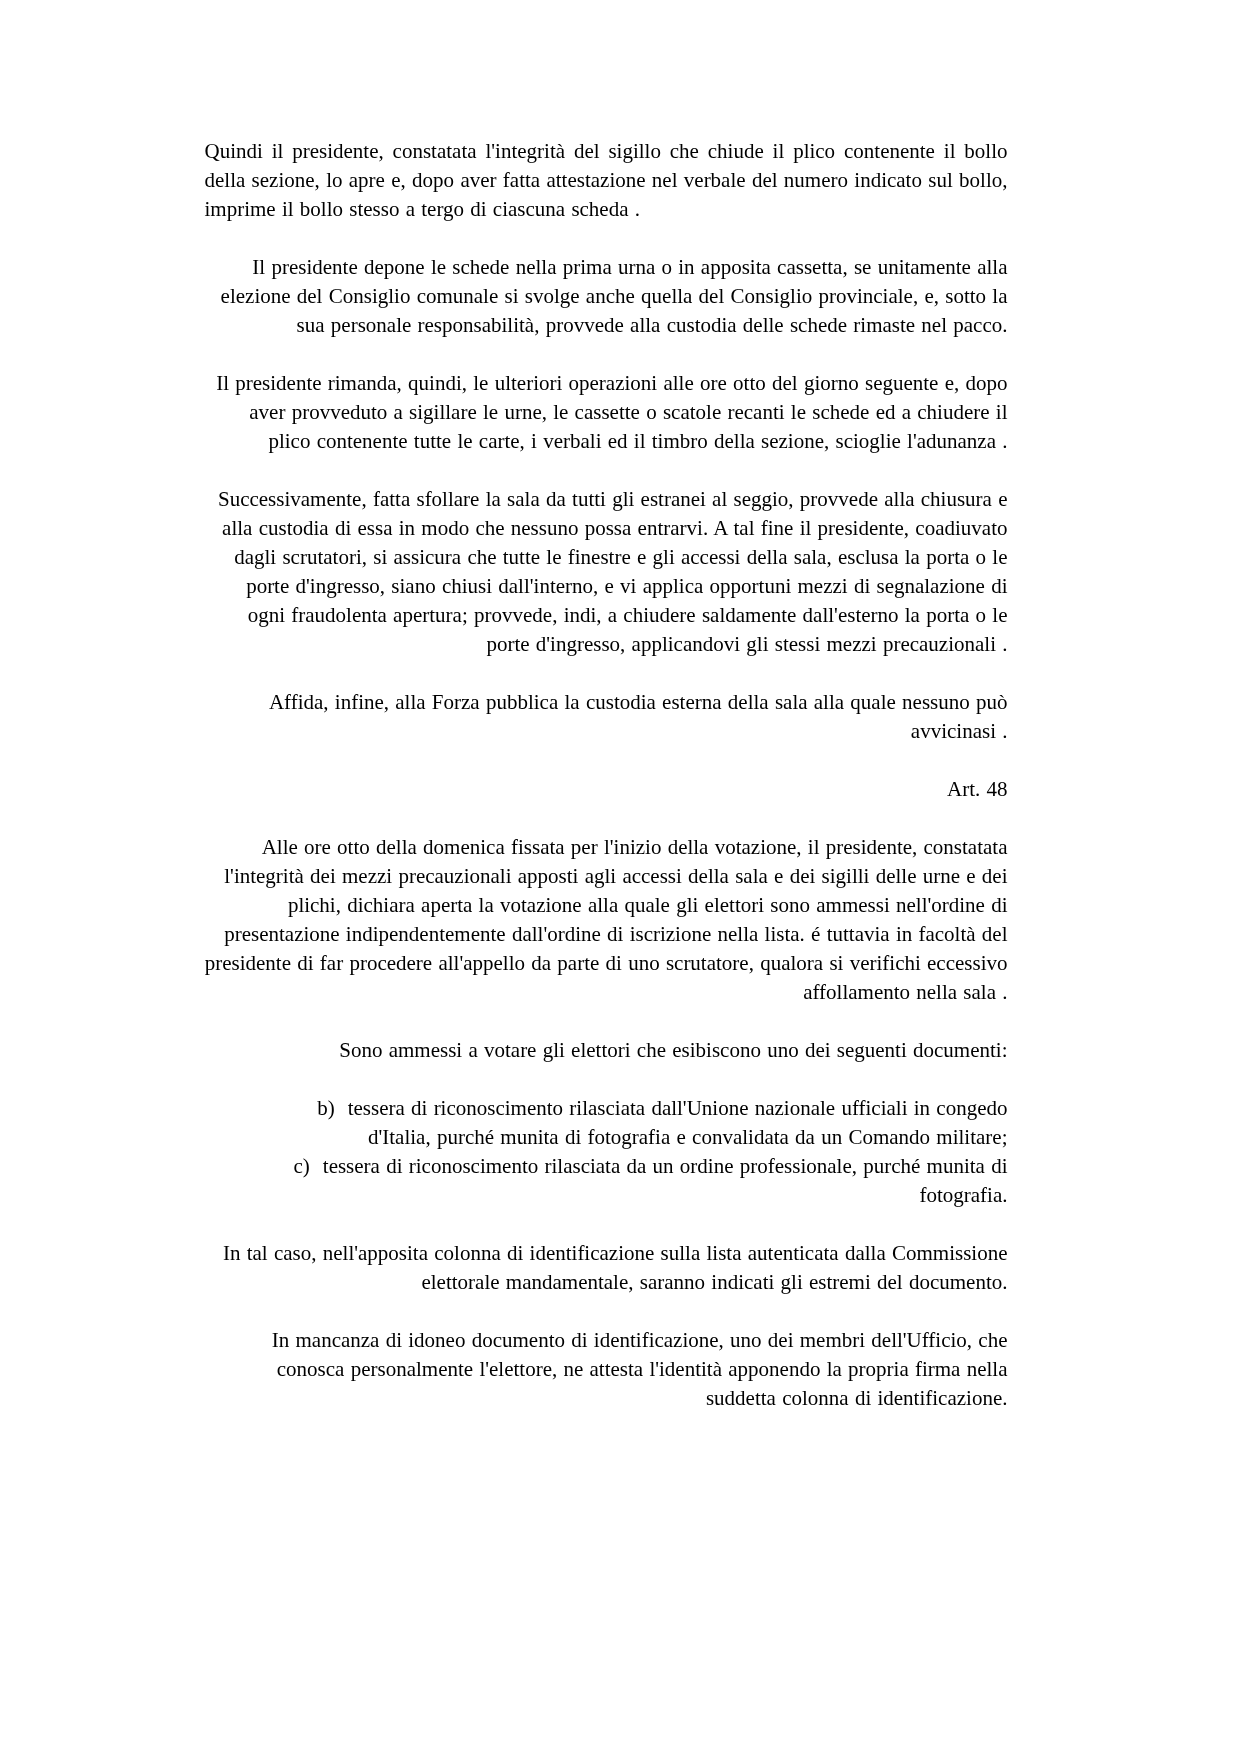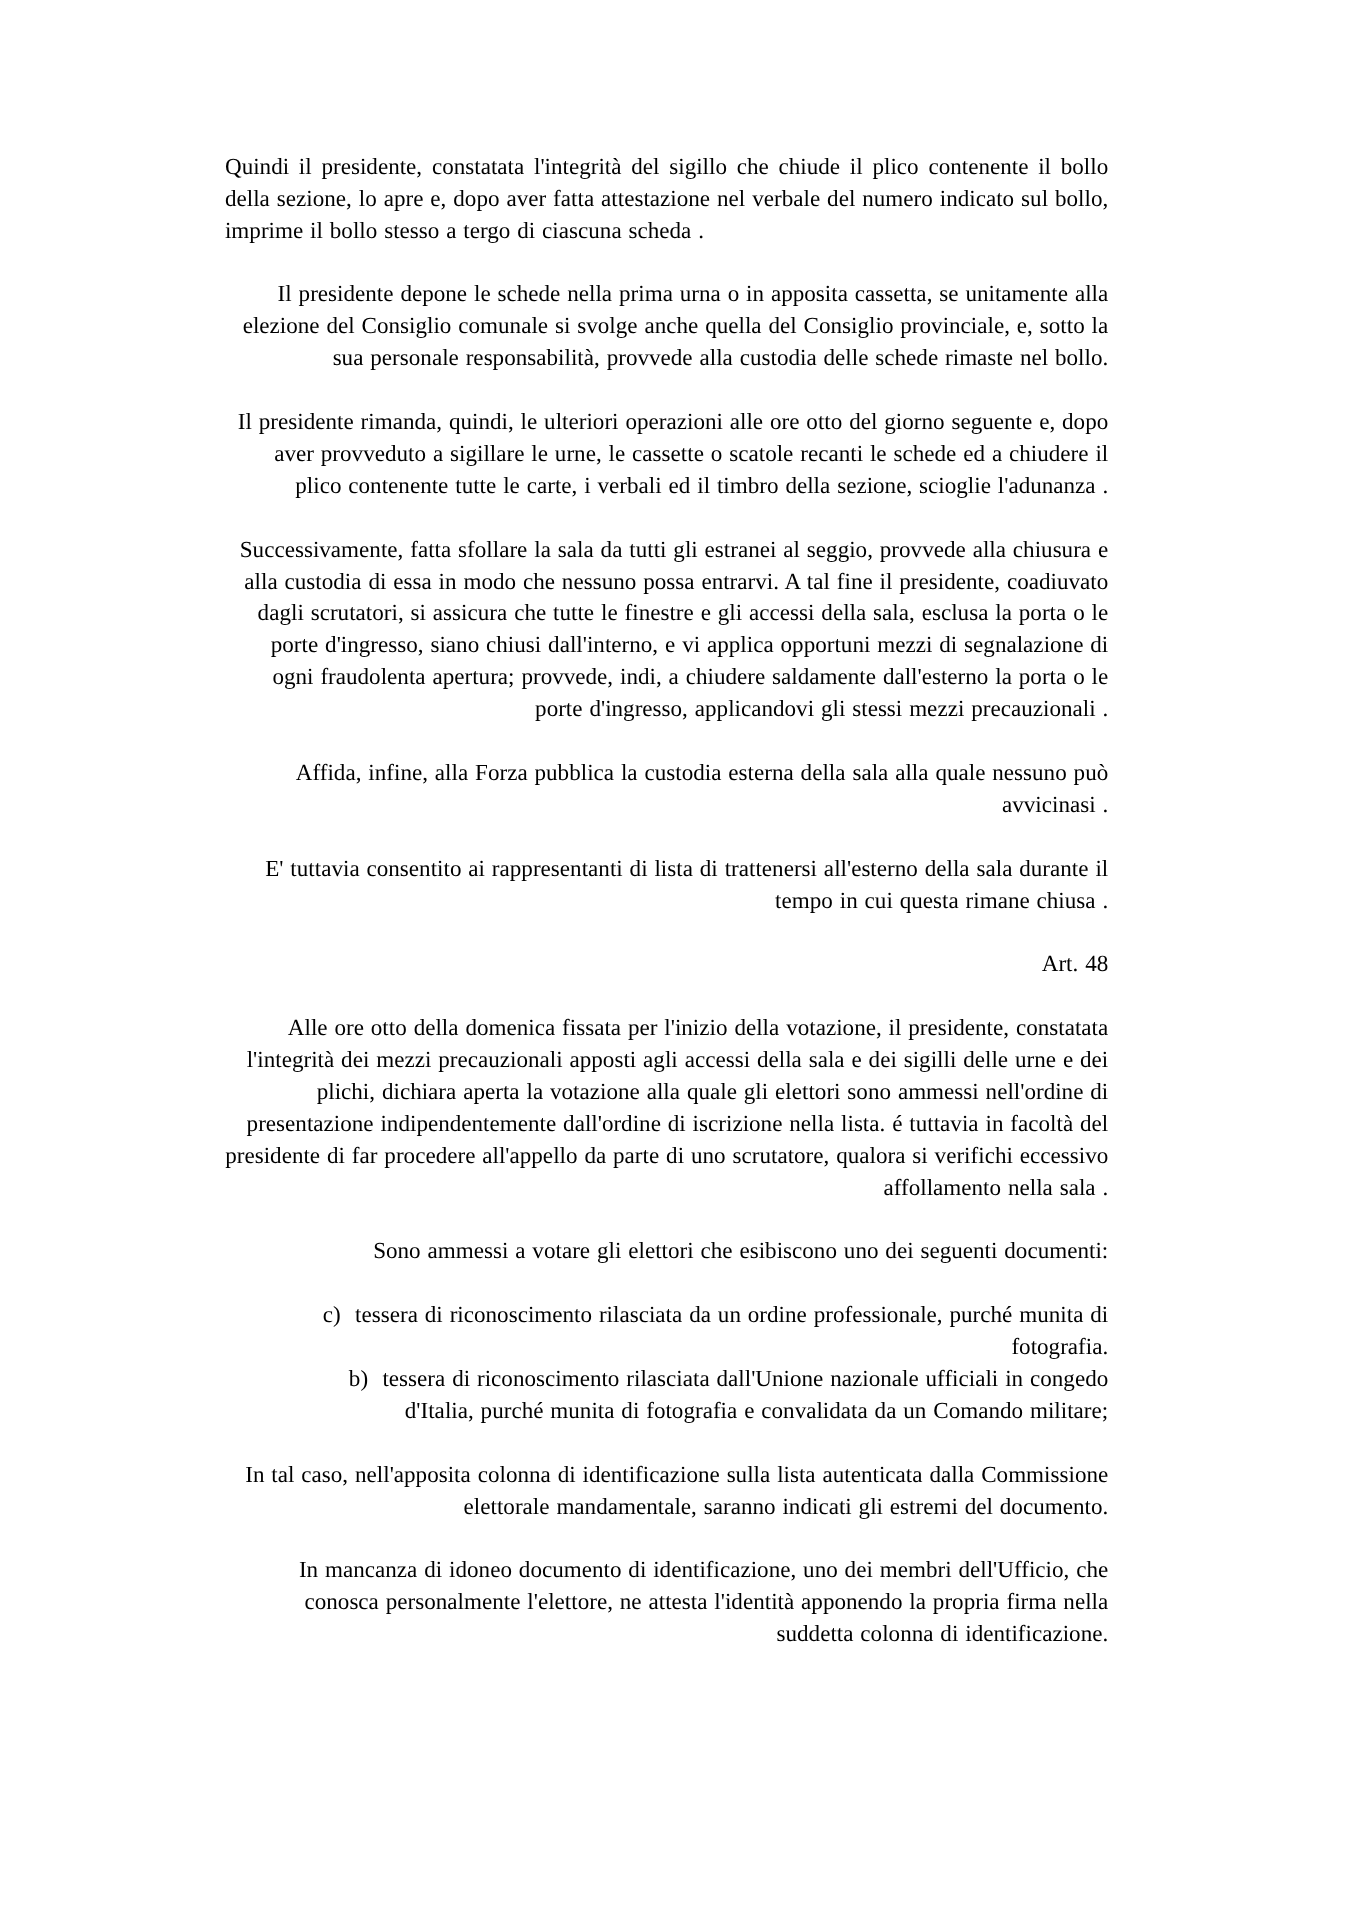--- a/index.html
+++ b/index.html
@@ -27,26 +27,25 @@
   .list_item { text-indent: 45px; }
   .heading { text-align: left; }
   .marker { padding-right: 13px; }
 </style>
 </head>
 <body>
 
 <div class="page">
   <div class="doc-body">
       <p class="block paragraph">Quindi il presidente, constatata l'integrità del sigillo che chiude il plico contenente il bollo della sezione, lo apre e, dopo aver fatta attestazione nel verbale del numero indicato sul bollo, imprime il bollo stesso a tergo di ciascuna scheda .</p>
-      <p class="block paragraph">Il presidente depone le schede nella prima urna o in apposita cassetta, se unitamente alla elezione del Consiglio comunale si svolge anche quella del Consiglio provinciale, e, sotto la sua personale responsabilità, provvede alla custodia delle schede rimaste nel bollo.</p>
+      <p class="block paragraph">Il presidente depone le schede nella prima urna o in apposita cassetta, se unitamente alla elezione del Consiglio comunale si svolge anche quella del Consiglio provinciale, e, sotto la sua personale responsabilità, provvede alla custodia delle schede rimaste nel pacco.</p>
       <p class="block paragraph">Il presidente rimanda, quindi, le ulteriori operazioni alle ore otto del giorno seguente e, dopo aver provveduto a sigillare le urne, le cassette o scatole recanti le schede ed a chiudere il plico contenente tutte le carte, i verbali ed il timbro della sezione, scioglie l'adunanza .</p>
       <p class="block paragraph">Successivamente, fatta sfollare la sala da tutti gli estranei al seggio, provvede alla chiusura e alla custodia di essa in modo che nessuno possa entrarvi. A tal fine il presidente, coadiuvato dagli scrutatori, si assicura che tutte le finestre e gli accessi della sala, esclusa la porta o le porte d'ingresso, siano chiusi dall'interno, e vi applica opportuni mezzi di segnalazione di ogni fraudolenta apertura; provvede, indi, a chiudere saldamente dall'esterno la porta o le porte d'ingresso, applicandovi gli stessi mezzi precauzionali .</p>
       <p class="block paragraph">Affida, infine, alla Forza pubblica la custodia esterna della sala alla quale nessuno può avvicinasi .</p>
-      <p class="block paragraph">E' tuttavia consentito ai rappresentanti di lista di trattenersi all'esterno della sala durante il tempo in cui questa rimane chiusa .</p>
       <p class="block heading">Art. 48</p>
       <p class="block paragraph">Alle ore otto della domenica fissata per l'inizio della votazione, il presidente, constatata l'integrità dei mezzi precauzionali apposti agli accessi della sala e dei sigilli delle urne e dei plichi, dichiara aperta la votazione alla quale gli elettori sono ammessi nell'ordine di presentazione indipendentemente dall'ordine di iscrizione nella lista. é tuttavia in facoltà del presidente di far procedere all'appello da parte di uno scrutatore, qualora si verifichi eccessivo affollamento nella sala .</p>
       <p class="block paragraph">Sono ammessi a votare gli elettori che esibiscono uno dei seguenti documenti:</p>
+      <p class="block list_item"><span class="marker">b)</span><span>tessera di riconoscimento rilasciata dall'Unione nazionale ufficiali in congedo d'Italia, purché munita di fotografia e convalidata da un Comando militare;</span></p>
       <p class="block list_item"><span class="marker">c)</span><span>tessera di riconoscimento rilasciata da un ordine professionale, purché munita di fotografia.</span></p>
-      <p class="block list_item"><span class="marker">b)</span><span>tessera di riconoscimento rilasciata dall'Unione nazionale ufficiali in congedo d'Italia, purché munita di fotografia e convalidata da un Comando militare;</span></p>
       <p class="block paragraph">In tal caso, nell'apposita colonna di identificazione sulla lista autenticata dalla Commissione elettorale mandamentale, saranno indicati gli estremi del documento.</p>
       <p class="block paragraph">In mancanza di idoneo documento di identificazione, uno dei membri dell'Ufficio, che conosca personalmente l'elettore, ne attesta l'identità apponendo la propria firma nella suddetta colonna di identificazione.</p>
     </div>
 </div>
 
 </body></html>

